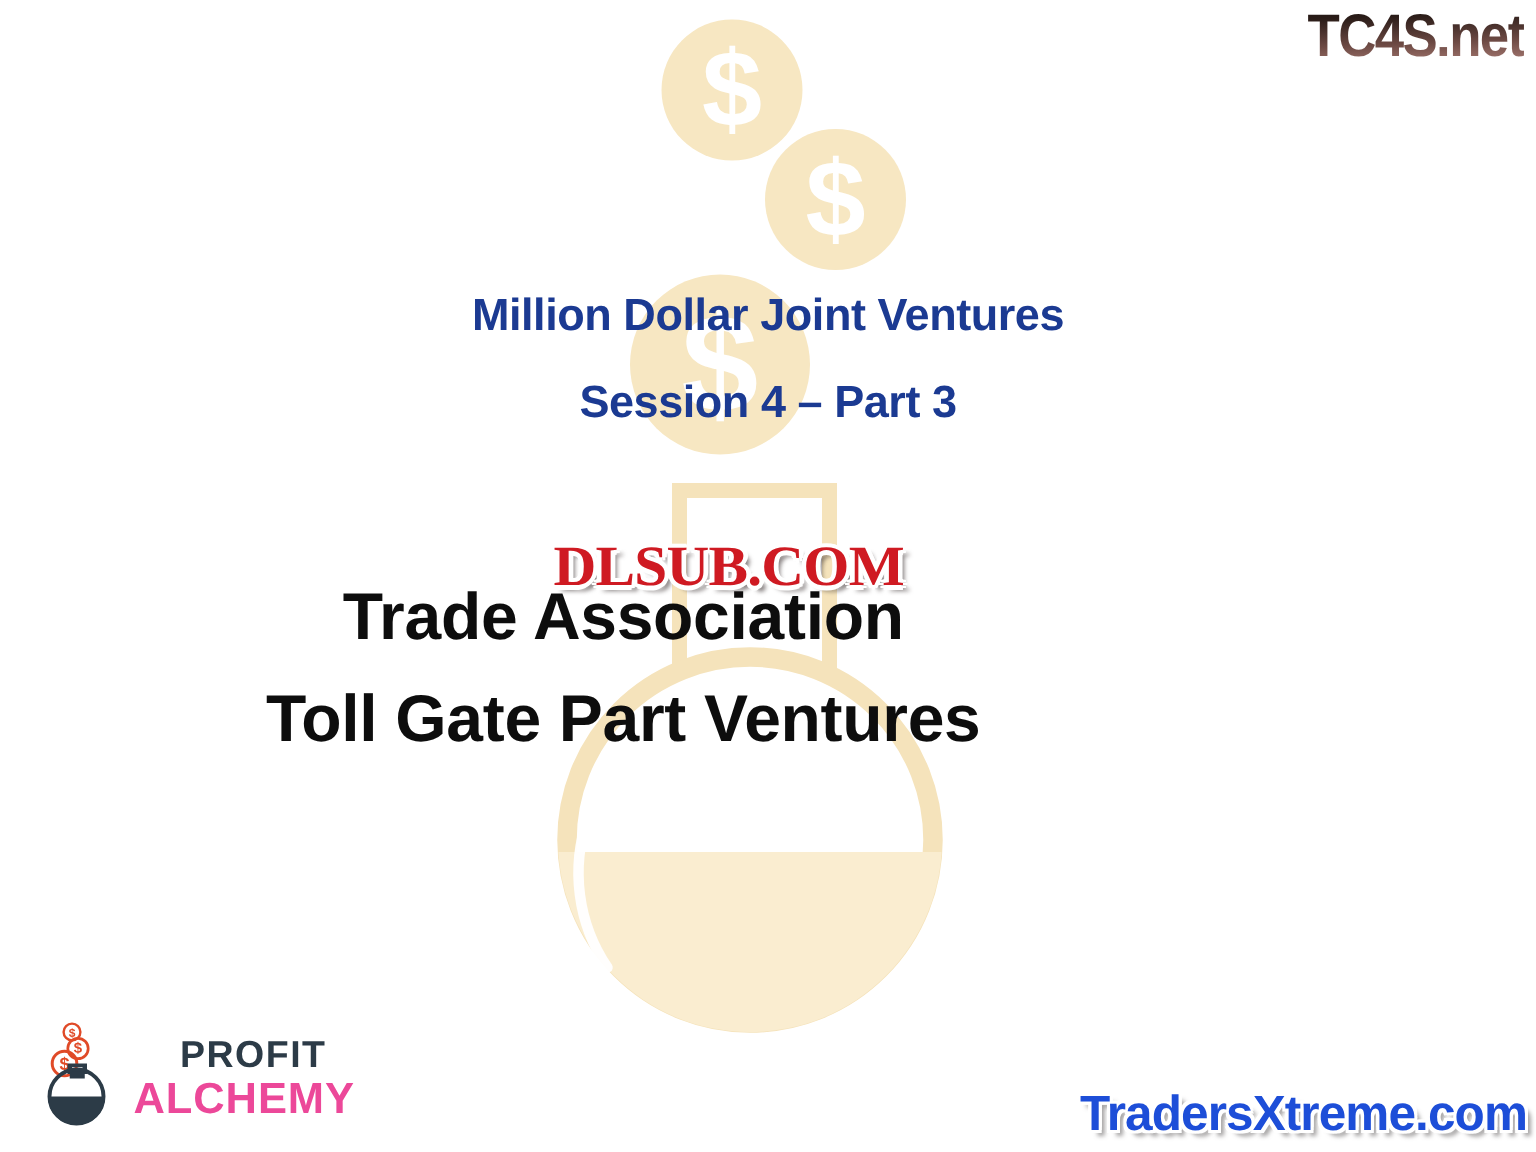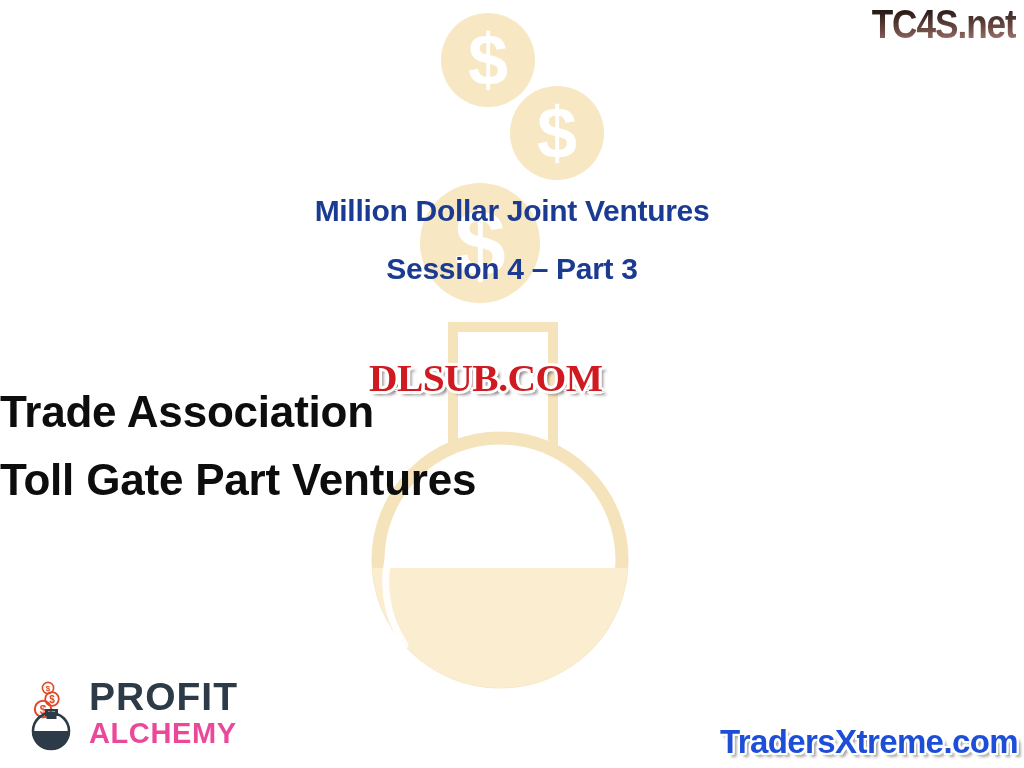--- a/index.html
+++ b/index.html
@@ -46,20 +46,21 @@
     letter-spacing: -0.3px;
     white-space: nowrap;
   }
 
   
   .body-block {
     position: absolute;
     left: 0;
     top: 378px;
     width: 831px;
+    text-align: center;
     z-index: 5;
   }
   .body-line {
     font-family: "Liberation Sans", sans-serif;
     font-weight: bold;
     font-size: 44px;
     line-height: 68px;
     letter-spacing: -0.2px;
     white-space: nowrap;
   }
@@ -150,23 +151,24 @@
   }
   .logo-pa-text {
     display: flex;
     flex-direction: column;
     line-height: 1;
     padding-bottom: 6px;
   }
   .logo-profit {
     font-family: "Liberation Sans", sans-serif;
     font-weight: bold;
-    font-size: 39px;
+    font-size: 25px;
     letter-spacing: 1.0px;
     color: #2c3b47;
+    margin-left: 31px;
   }
   .logo-alchemy {
     font-family: "Liberation Sans", sans-serif;
     font-weight: bold;
     font-size: 29px;
     letter-spacing: 0.6px;
     color: #ec4899;
     margin-top: 3px;
   }
 </style>

